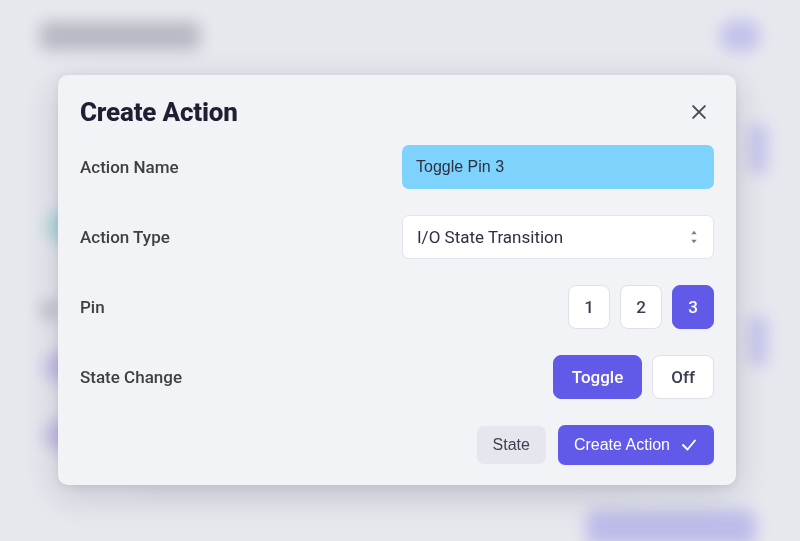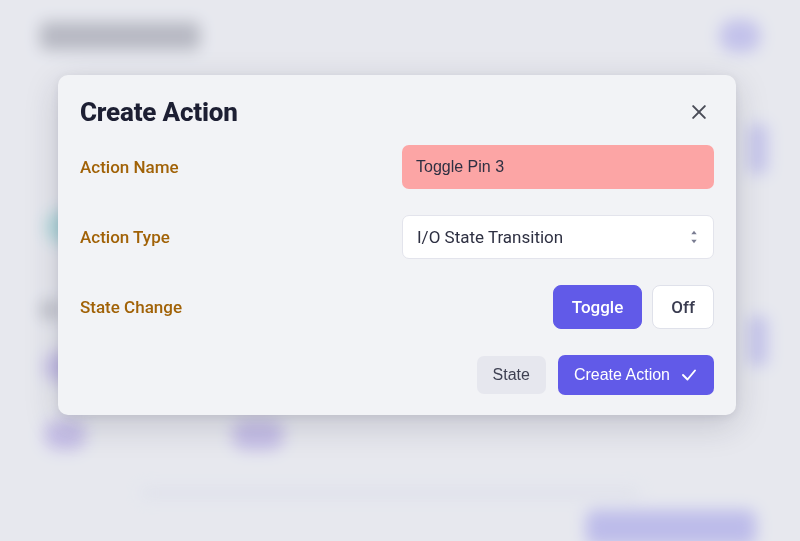--- a/index.html
+++ b/index.html
@@ -85,26 +85,26 @@
     color: #4a4c57; cursor: pointer; border-radius: 6px;
   }
   .close-btn svg { width: 20px; height: 20px; stroke: currentColor; }
 
   .row {
     display: flex; align-items: center; justify-content: space-between;
     margin-bottom: 26px;
   }
   .row:last-of-type { margin-bottom: 18px; }
   .row .label {
-    font-size: 17px; color: #a16207; font-weight: 500;
+    font-size: 17px; color: #404040; font-weight: 500;
   }
 
   .text-input {
     width: 312px; height: 44px;
-    background: #fca5a5;
+    background: #7dd3fc;
     border: none; border-radius: 7px;
     padding: 0 14px;
     font-size: 16px; color: #2e3042;
     outline: none;
   }
 
   .select {
     width: 312px; height: 44px;
     background: #ffffff;
     border: 1px solid #e3e4ec; border-radius: 7px;
@@ -194,20 +194,28 @@
       <span>I/O State Transition</span>
       <span class="select-caret">
         <svg viewBox="0 0 14 20">
             <path d="M4 7 L7 3 L10 7 Z"></path>
             <path d="M4 13 L7 17 L10 13 Z"></path>
           </svg>
       </span>
     </div>
   </div>
 
+  <div class="row">
+    <div class="label">Pin</div>
+    <div class="seg-group">
+      <div class="seg-btn">1</div>
+      <div class="seg-btn">2</div>
+      <div class="seg-btn active">3</div>
+    </div>
+  </div>
 
   <div class="row">
     <div class="label">State Change</div>
     <div class="seg-group">
       <div class="seg-btn wide active">Toggle</div>
       <div class="seg-btn wide">Off</div>
     </div>
   </div>
 
   <div class="footer">

